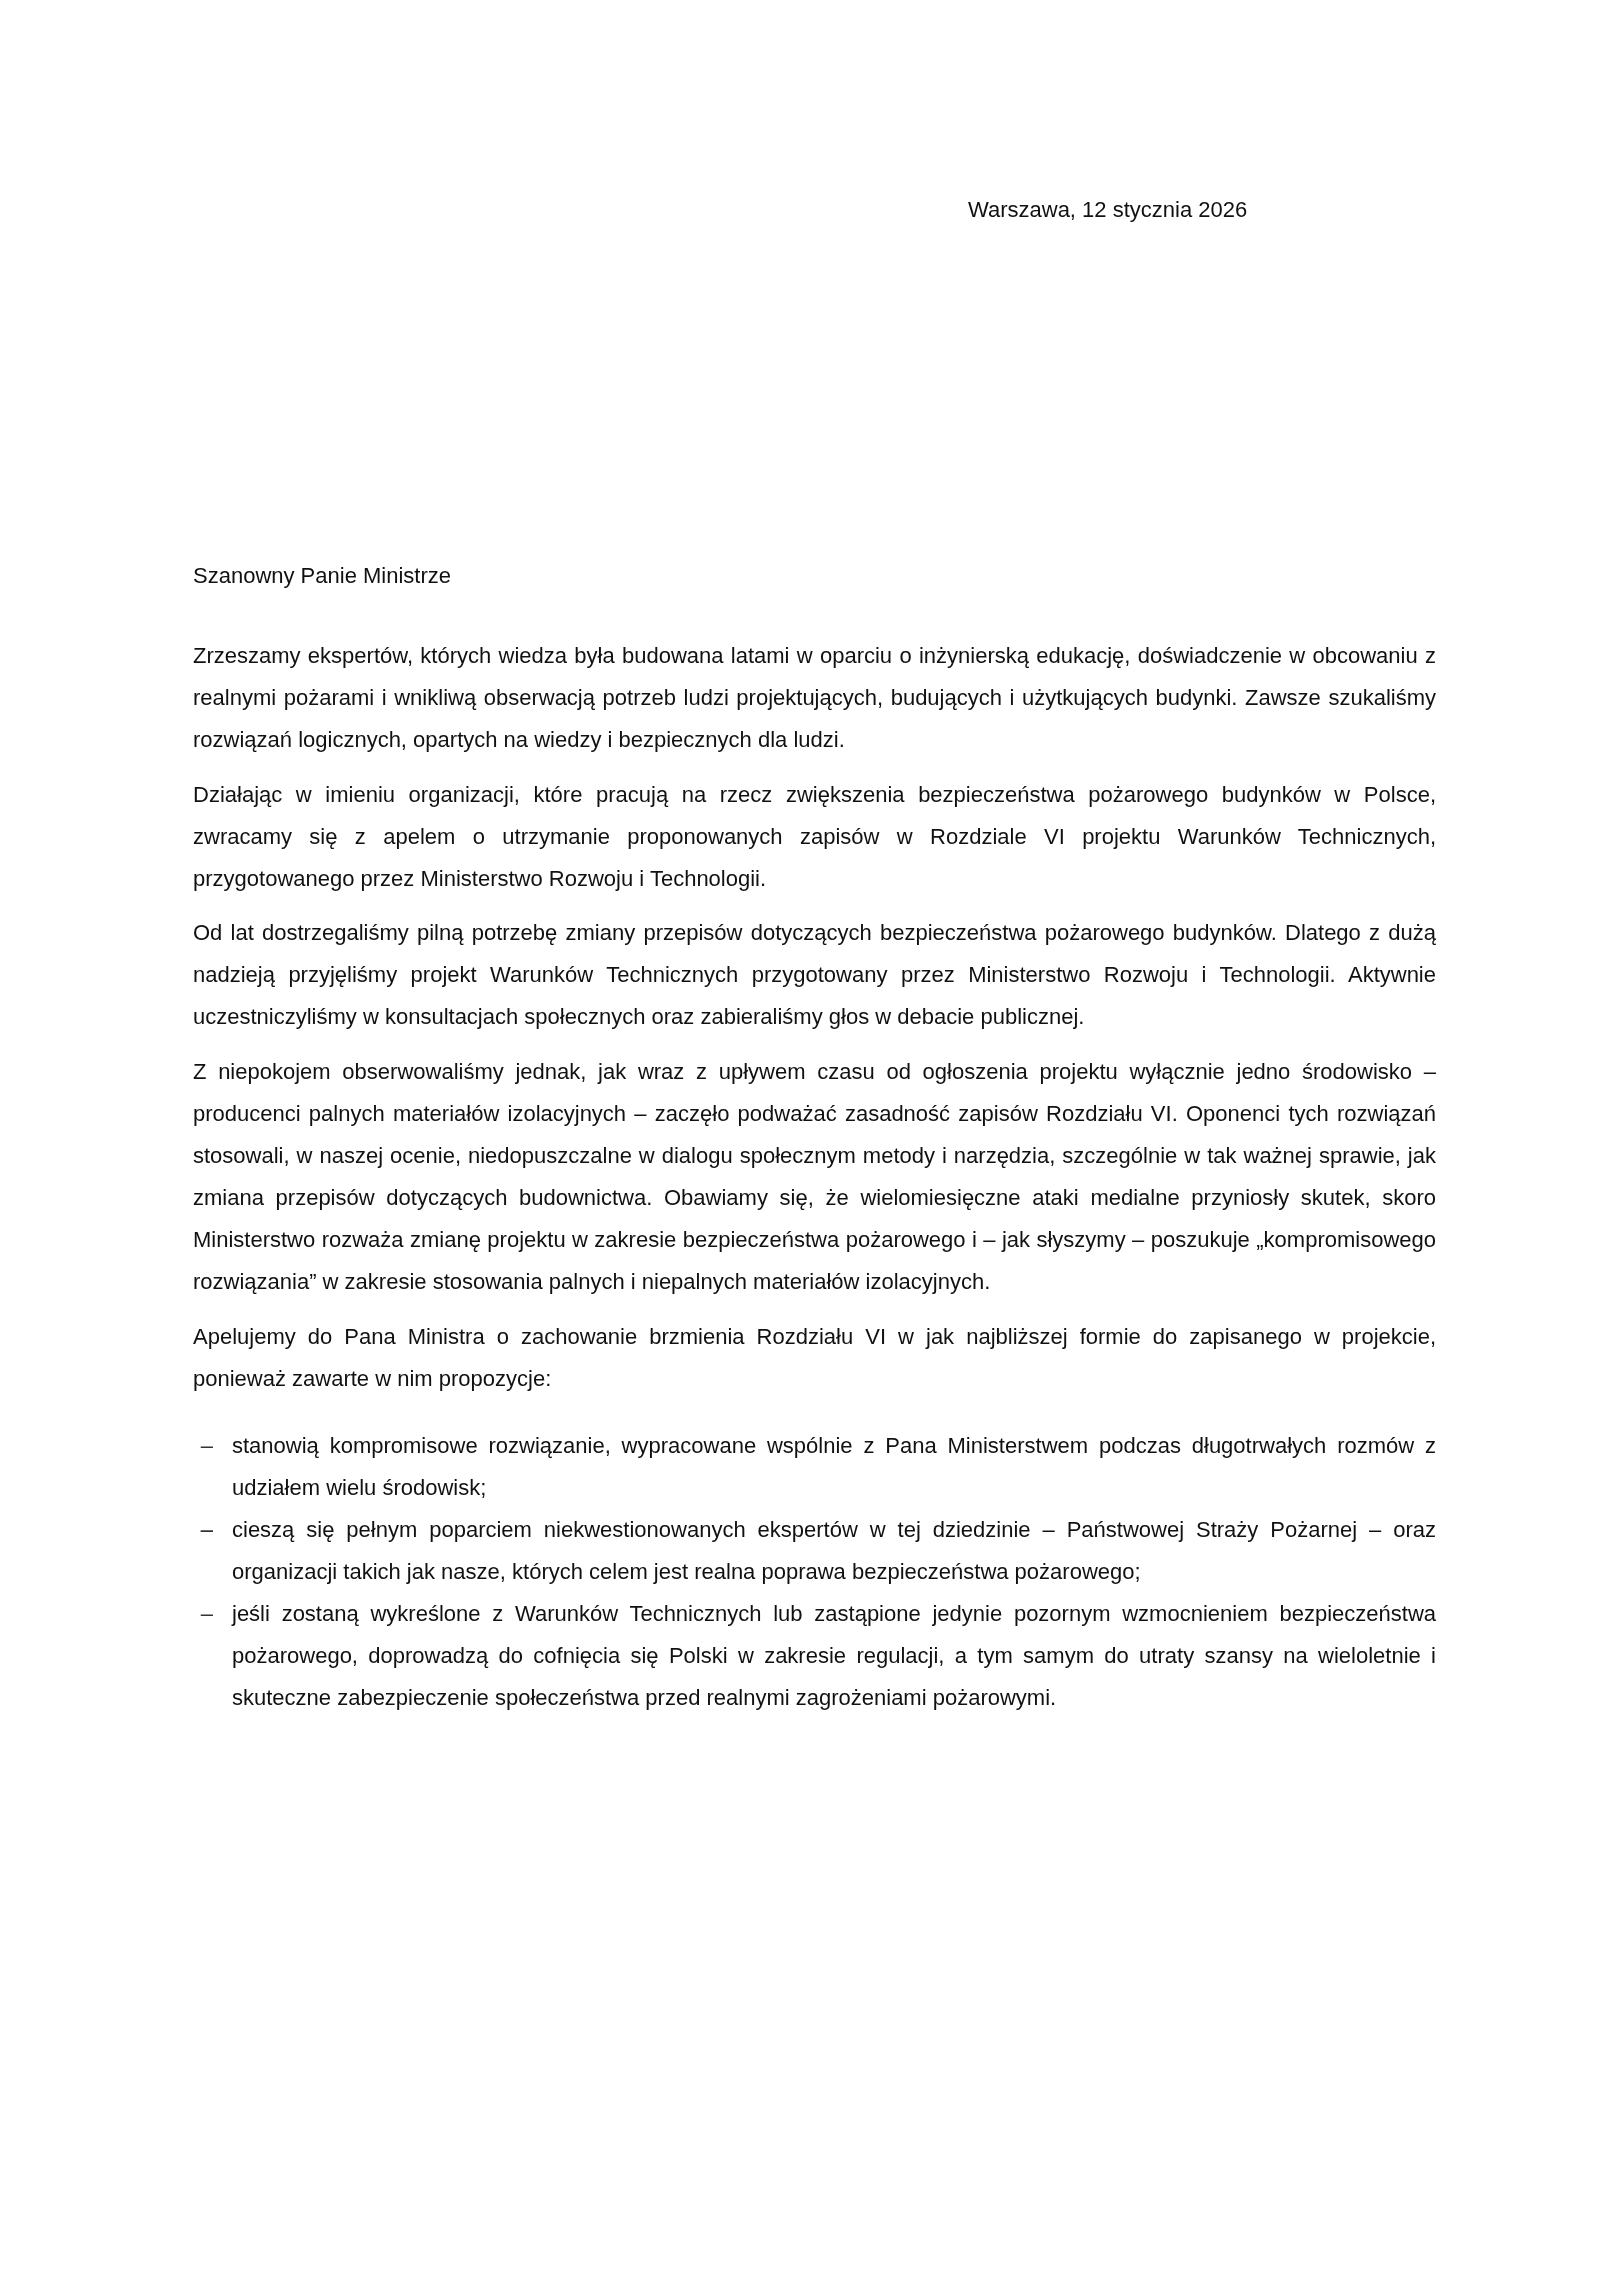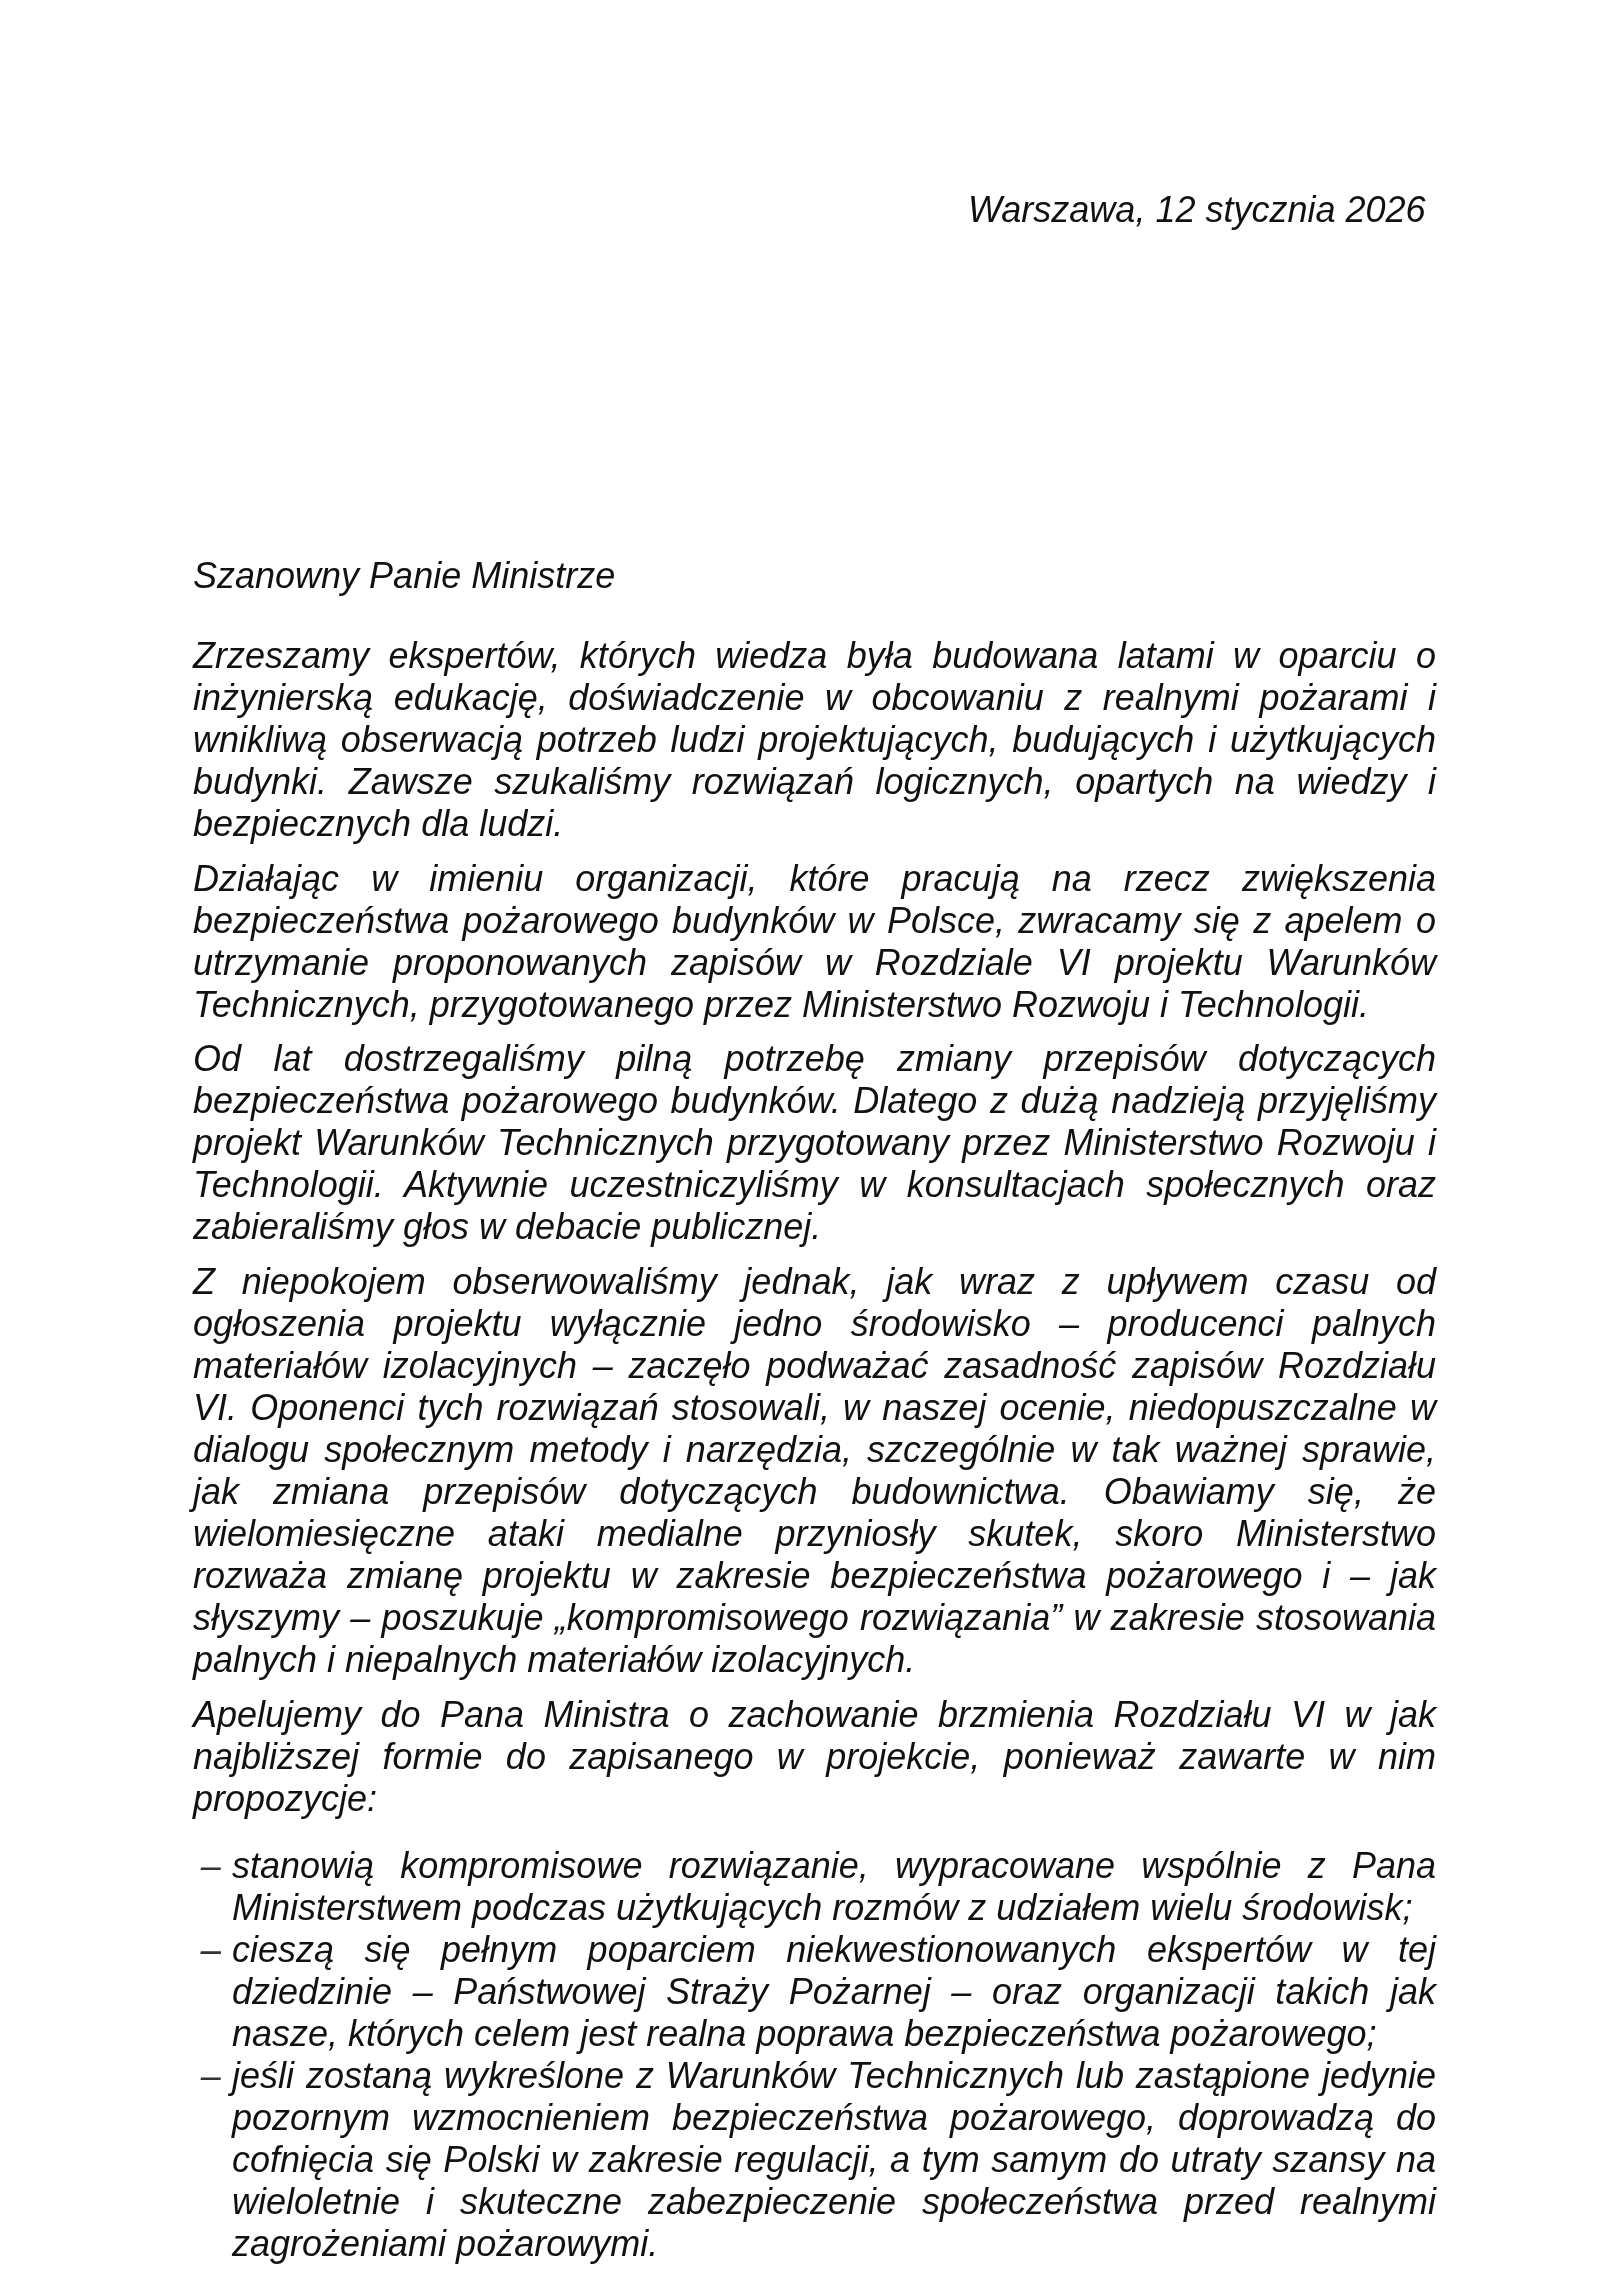--- a/index.html
+++ b/index.html
@@ -16,23 +16,22 @@
       color: #111111;
     }
     .page {
       position: absolute;
       left: 0; top: 0;
       width: 1621px;
       height: 2293px;
       background: #ffffff;
     }
     .text {
-      font-size: 36px;
+      font-size: 22px;
       line-height: 42px;
-      font-style: italic;
     }
     .date {
       position: absolute;
       left: 968px;
       top: 189px;
       white-space: nowrap;
     }
     .recipient {
       position: absolute;
       left: 968px;
@@ -90,21 +89,21 @@
   <div class="text body">
     <p class="para">Zrzeszamy ekspertów, których wiedza była budowana latami w oparciu o inżynierską edukację, doświadczenie w obcowaniu z realnymi pożarami i wnikliwą obserwacją potrzeb ludzi projektujących, budujących i użytkujących budynki. Zawsze szukaliśmy rozwiązań logicznych, opartych na wiedzy i bezpiecznych dla ludzi.</p>
     <p class="para">Działając w imieniu organizacji, które pracują na rzecz zwiększenia bezpieczeństwa pożarowego budynków w Polsce, zwracamy się z apelem o utrzymanie proponowanych zapisów w Rozdziale VI projektu Warunków Technicznych, przygotowanego przez Ministerstwo Rozwoju i Technologii.</p>
     <p class="para">Od lat dostrzegaliśmy pilną potrzebę zmiany przepisów dotyczących bezpieczeństwa pożarowego budynków. Dlatego z dużą nadzieją przyjęliśmy projekt Warunków Technicznych przygotowany przez Ministerstwo Rozwoju i Technologii. Aktywnie uczestniczyliśmy w konsultacjach społecznych oraz zabieraliśmy głos w debacie publicznej.</p>
     <p class="para">Z niepokojem obserwowaliśmy jednak, jak wraz z upływem czasu od ogłoszenia projektu wyłącznie jedno środowisko – producenci palnych materiałów izolacyjnych – zaczęło podważać zasadność zapisów Rozdziału VI. Oponenci tych rozwiązań stosowali, w naszej ocenie, niedopuszczalne w dialogu społecznym metody i narzędzia, szczególnie w tak ważnej sprawie, jak zmiana przepisów dotyczących budownictwa. Obawiamy się, że wielomiesięczne ataki medialne przyniosły skutek, skoro Ministerstwo rozważa zmianę projektu w zakresie bezpieczeństwa pożarowego i – jak słyszymy – poszukuje „kompromisowego rozwiązania” w zakresie stosowania palnych i niepalnych materiałów izolacyjnych.</p>
     <p class="para" style="margin-bottom:0">Apelujemy do Pana Ministra o zachowanie brzmienia Rozdziału VI w jak najbliższej formie do zapisanego w projekcie, ponieważ zawarte w nim propozycje:</p>
 
     <ul class="list">
       <li>
         <span class="marker">–</span>
-        <span>stanowią kompromisowe rozwiązanie, wypracowane wspólnie z Pana Ministerstwem podczas użytkujących rozmów z udziałem wielu środowisk;</span>
+        <span>stanowią kompromisowe rozwiązanie, wypracowane wspólnie z Pana Ministerstwem podczas długotrwałych rozmów z udziałem wielu środowisk;</span>
       </li>
       <li>
         <span class="marker">–</span>
       </li>
       <li>
         <span class="marker">–</span>
         <span>cieszą się pełnym poparciem niekwestionowanych ekspertów w tej dziedzinie – Państwowej Straży Pożarnej – oraz organizacji takich jak nasze, których celem jest realna poprawa bezpieczeństwa pożarowego;</span>
       </li>
       <li>
         <span class="marker">–</span>

